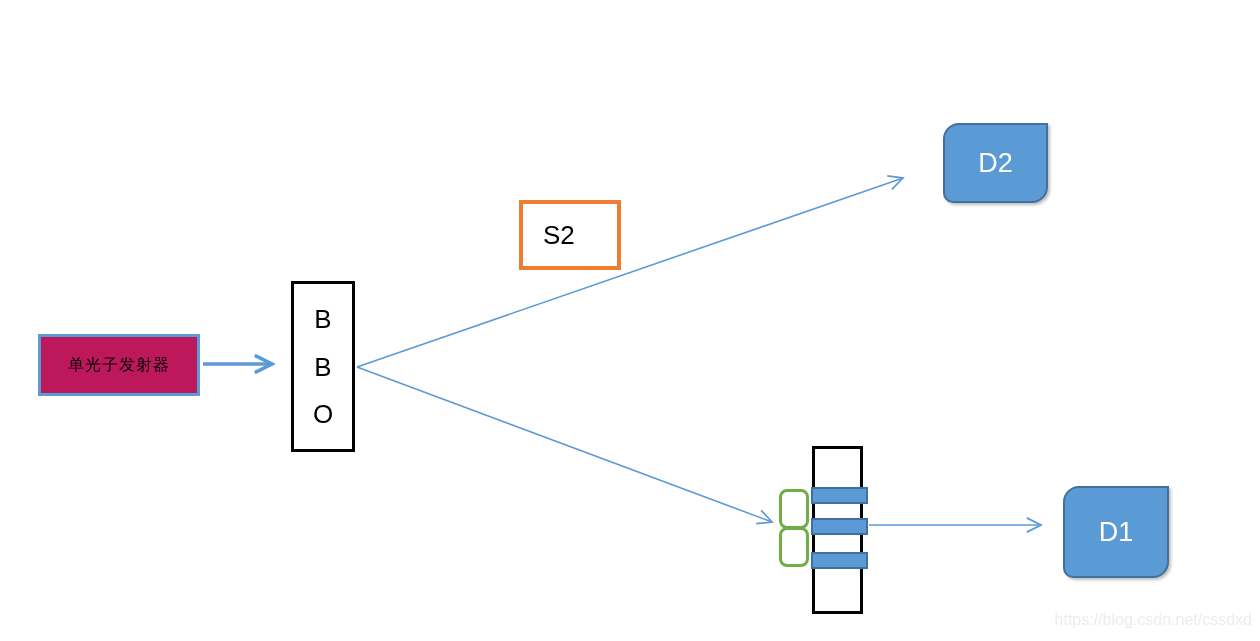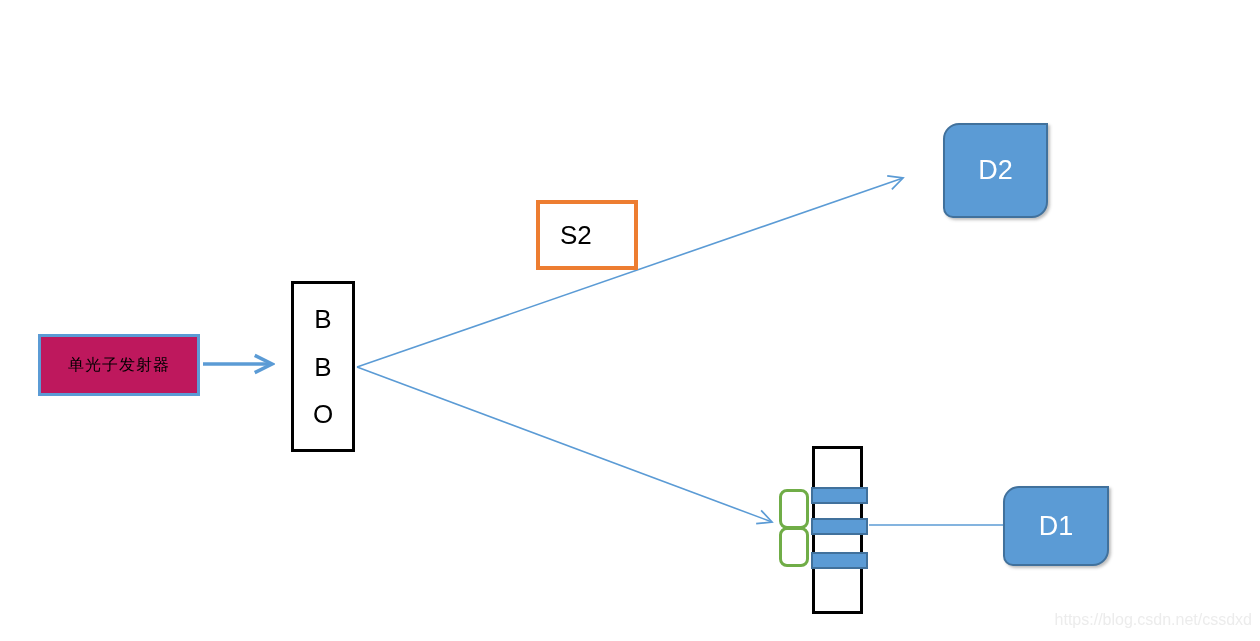--- a/index.html
+++ b/index.html
@@ -51,21 +51,21 @@
     z-index: 2;
   }
   .bbo-box .letter {
     color: #000000;
     font-size: 26px;
     line-height: 1;
   }
 
   
   .s2-box {
-    left: 536px; top: 200px;
+    left: 519px; top: 200px;
     width: 102px; height: 70px;
     border: 4px solid #ED7D31;
     background: #ffffff;
     display: flex; align-items: center;
     padding-left: 20px;
     z-index: 2;
   }
   .s2-box .label {
     color: #000000;
     font-size: 26px;
@@ -77,22 +77,22 @@
     border: 2px solid #41719C;
     border-radius: 16px 0 16px 10px;
     box-shadow: 2px 2px 3px rgba(110,110,110,0.45);
     display: flex; align-items: center; justify-content: center;
     z-index: 2;
   }
   .detector .label {
     color: #ffffff;
     font-size: 27px;
   }
-  .detector-d2 { left: 943px; top: 123px; width: 105px; height: 95px; }
-  .detector-d1 { left: 1003px; top: 486px; width: 106px; height: 80px; }
+  .detector-d2 { left: 943px; top: 123px; width: 105px; height: 80px; }
+  .detector-d1 { left: 1063px; top: 486px; width: 106px; height: 92px; }
 
   
   .slit-plate {
     left: 812px; top: 446px;
     width: 51px; height: 168px;
     border: 3px solid #000000;
     background: #ffffff;
     z-index: 2;
   }
   .slit-bar {

